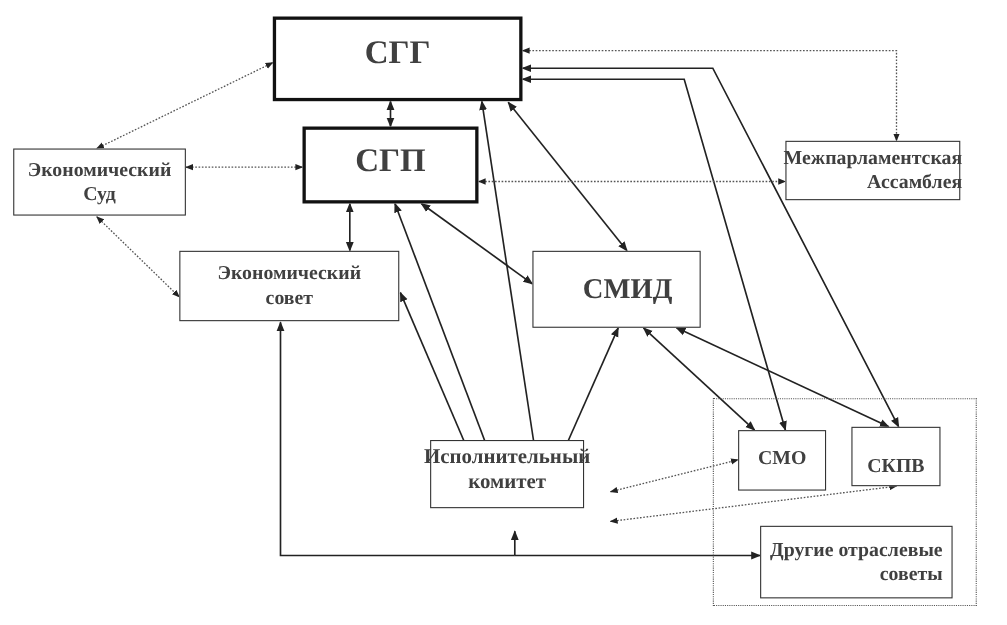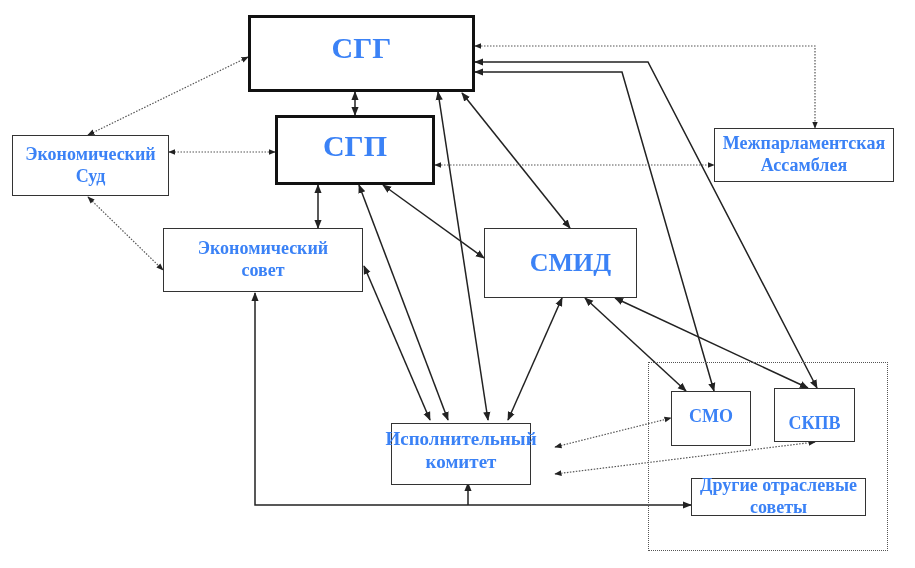--- a/index.html
+++ b/index.html
@@ -1,21 +1,21 @@
 <!DOCTYPE html>
 <html><head>
 <meta charset="utf-8">
 <style>
   html, body { margin: 0; padding: 0; background: #ffffff; }
   #canvas { position: relative; width: 915px; height: 568px; overflow: hidden; background: #fff; }
   svg.edges { position: absolute; left: 0; top: 0; width: 915px; height: 568px; }
   .node {
     position: absolute; box-sizing: border-box; background: #fff;
     border: 1.5px solid #333; display: flex; align-items: center; justify-content: center;
-    text-align: center; font-family: "Liberation Serif", serif; font-weight: bold; color: #3b82f6;
+    text-align: center; font-family: "Liberation Serif", serif; font-weight: bold; color: #404040;
     white-space: pre-line; line-height: 1.2;
   }
   .node.thick { border: 3px solid #111; }
   .node.big { font-size: 30px; }
   .node.mid { font-size: 26px; padding-left: 20px; }
   .node.sm { font-size: 18px; }
   .node.xs { font-size: 19px; }
   .group { position: absolute; box-sizing: border-box; border: 1px dotted #555; }
 </style>
 </head>
@@ -56,21 +56,21 @@
 
   <div class="group" style="left:648px; top:362px; width:240px; height:189px;"></div>
 
   <div class="node thick big" style="left:248px; top:15px; width:227px; height:77px; align-items:flex-start; padding-top:12px;">СГГ</div>
   <div class="node thick big" style="left:275px; top:115px; width:160px; height:70px; align-items:flex-start; padding-top:10px;">СГП</div>
   <div class="node sm" style="left:12px; top:135px; width:157px; height:61px;">Экономический
 Суд</div>
   <div class="node sm" style="left:163px; top:228px; width:200px; height:64px;">Экономический
 совет</div>
   <div class="node mid" style="left:484px; top:228px; width:153px; height:70px;">СМИД</div>
-  <div class="node sm" style="left:714px; top:128px; width:180px; height:54px;">Межпарламентская
+  <div class="node sm" style="left:714px; top:128px; width:159px; height:54px;text-align:right;">Межпарламентская
 Ассамблея</div>
-  <div class="node xs" style="left:391px; top:423px; width:140px; height:62px; align-items:flex-start; padding-top:4px;">Исполнительный
+  <div class="node xs" style="left:391px; top:400px; width:140px; height:62px; align-items:flex-start; padding-top:4px;">Исполнительный
 комитет</div>
   <div class="node sm" style="left:671px; top:391px; width:80px; height:55px; align-items:flex-start; padding-top:14px;">СМО</div>
   <div class="node sm" style="left:774px; top:388px; width:81px; height:54px; align-items:flex-start; padding-top:24px;">СКПВ</div>
-  <div class="node sm" style="left:691px; top:478px; width:175px; height:38px;">Другие отраслевые
+  <div class="node sm" style="left:691px; top:478px; width:175px; height:66px;text-align:right;">Другие отраслевые
 советы</div>
 </div>
 
 </body></html>

